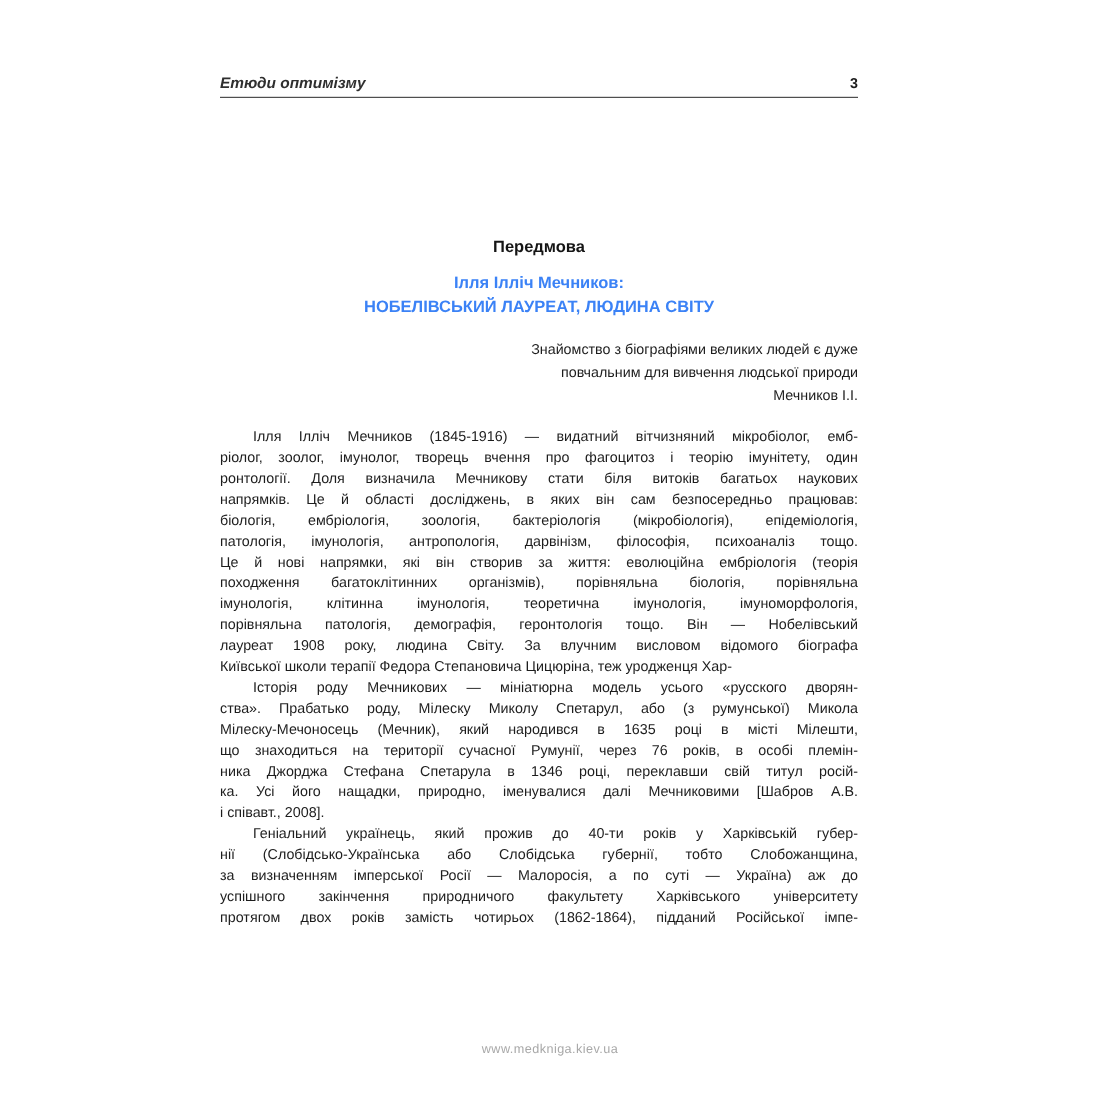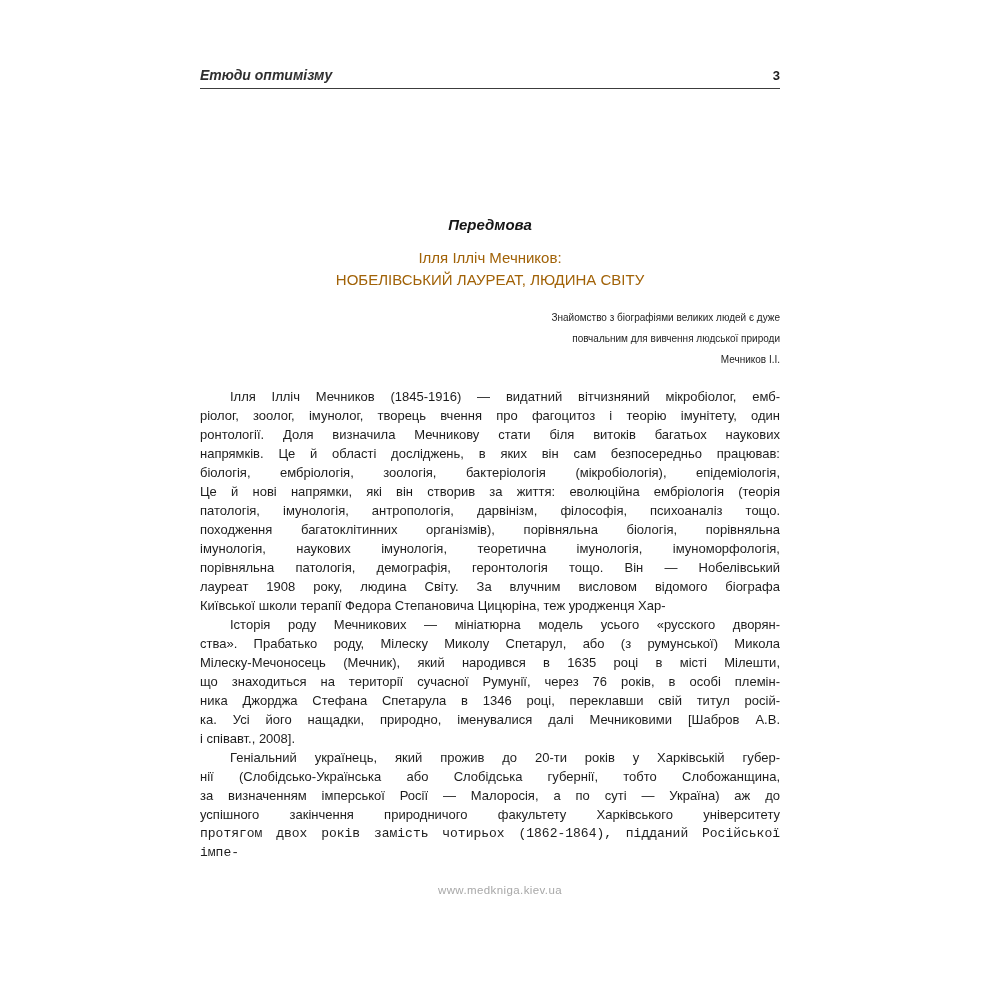--- a/index.html
+++ b/index.html
@@ -13,42 +13,42 @@
     display: flex; justify-content: space-between; align-items: baseline;
   }
   .running-title { font-size: 14px; font-style: italic; font-weight: 600; color: #2f2f2f; }
   .page-number  { font-size: 13px; font-weight: 700; color: #1b1b1b; }
   .header-rule {
     position: absolute; left: 200px; top: 88px; width: 580px;
     height: 0; border-top: 1.3px solid #3c3c3c;
   }
   .section-title {
     position: absolute; left: 200px; top: 216px; width: 580px; margin: 0;
-    text-align: center; font-size: 15px; font-weight: 700; color: #151515; font-style: italic;
+    text-align: center; font-size: 15px; font-weight: 700; color: #151515;
   }
   .article-title {
     position: absolute; left: 200px; top: 247px; width: 580px; margin: 0;
-    text-align: center; font-size: 15px; font-weight: 400; line-height: 22px; color: #a16207;
+    text-align: center; font-size: 15px; font-weight: 700; line-height: 22px; color: #3b82f6;
   }
   .epigraph {
     position: absolute; left: 200px; top: 307px; width: 580px;
-    text-align: right; font-size: 10px; line-height: 21px; color: #1d1d1d;
+    text-align: right; font-size: 13px; line-height: 21px; color: #1d1d1d;
   }
   .epigraph-attribution { }
   .body-text {
     position: absolute; left: 200px; top: 387px; width: 580px;
     font-size: 13px; line-height: 19px; color: #1d1d1d;
   }
   .paragraph { margin: 0; }
   .line { text-align: justify; text-align-last: justify; }
   .paragraph .line:first-child { text-indent: 30px; }
   .paragraph .line:last-child { text-align-last: left; }
-  .paragraph.continues .line:last-child { text-align-last: justify; font-family: Liberation Mono, monospace; }
+  .paragraph.continues .line:last-child { text-align-last: justify; }
   .page-footer {
-    position: absolute; left: 0; top: 884px; width: 1000px;
+    position: absolute; left: 0; top: 948px; width: 1000px;
     text-align: center; font-size: 11.5px; letter-spacing: 0.4px; color: #a8a8a8;
   }
 </style>
 </head>
 <body>
 
 <div class="page">
 
   <header class="page-header">
     <span class="running-title">Етюди оптимізму</span>
@@ -71,39 +71,39 @@
     <div class="epigraph-attribution">Мечников І.І.</div>
   </div>
 
   <div class="body-text">
     <div class="paragraph">
         <div class="line">Ілля Ілліч Мечников (1845-1916) — видатний вітчизняний мікробіолог, емб-</div>
         <div class="line">ріолог, зоолог, імунолог, творець вчення про фагоцитоз і теорію імунітету, один</div>
         <div class="line">ронтології. Доля визначила Мечникову стати біля витоків багатьох наукових</div>
         <div class="line">напрямків. Це й області досліджень, в яких він сам безпосередньо працював:</div>
         <div class="line">біологія, ембріологія, зоологія, бактеріологія (мікробіологія), епідеміологія,</div>
+        <div class="line">патологія, імунологія, антропологія, дарвінізм, філософія, психоаналіз тощо.</div>
         <div class="line">Це й нові напрямки, які він створив за життя: еволюційна ембріологія (теорія</div>
-        <div class="line">патологія, імунологія, антропологія, дарвінізм, філософія, психоаналіз тощо.</div>
         <div class="line">походження багатоклітинних організмів), порівняльна біологія, порівняльна</div>
-        <div class="line">імунологія, наукових імунологія, теоретична імунологія, імуноморфологія,</div>
+        <div class="line">імунологія, клітинна імунологія, теоретична імунологія, імуноморфологія,</div>
         <div class="line">порівняльна патологія, демографія, геронтологія тощо. Він — Нобелівський</div>
         <div class="line">лауреат 1908 року, людина Світу. За влучним висловом відомого біографа</div>
         <div class="line">Київської школи терапії Федора Степановича Цицюріна, теж уродженця Хар-</div>
       </div>
     <div class="paragraph">
         <div class="line">Історія роду Мечникових — мініатюрна модель усього «русского дворян-</div>
         <div class="line">ства». Прабатько роду, Мілеску Миколу Спетарул, або (з румунської) Микола</div>
         <div class="line">Мілеску-Мечоносець (Мечник), який народився в 1635 році в місті Мілешти,</div>
         <div class="line">що знаходиться на території сучасної Румунії, через 76 років, в особі племін-</div>
         <div class="line">ника Джорджа Стефана Спетарула в 1346 році, переклавши свій титул росій-</div>
         <div class="line">ка. Усі його нащадки, природно, іменувалися далі Мечниковими [Шабров А.В.</div>
         <div class="line">і співавт., 2008].</div>
       </div>
     <div class="paragraph continues">
-        <div class="line">Геніальний українець, який прожив до 20-ти років у Харківській губер-</div>
+        <div class="line">Геніальний українець, який прожив до 40-ти років у Харківській губер-</div>
         <div class="line">нії (Слобідсько-Українська або Слобідська губернії, тобто Слобожанщина,</div>
         <div class="line">за визначенням імперської Росії — Малоросія, а по суті — Україна) аж до</div>
         <div class="line">успішного закінчення природничого факультету Харківського університету</div>
         <div class="line">протягом двох років замість чотирьох (1862-1864), підданий Російської імпе-</div>
       </div>
   </div>
 
   <footer class="page-footer">
     <span>www.medkniga.kiev.ua</span>
   </footer>

